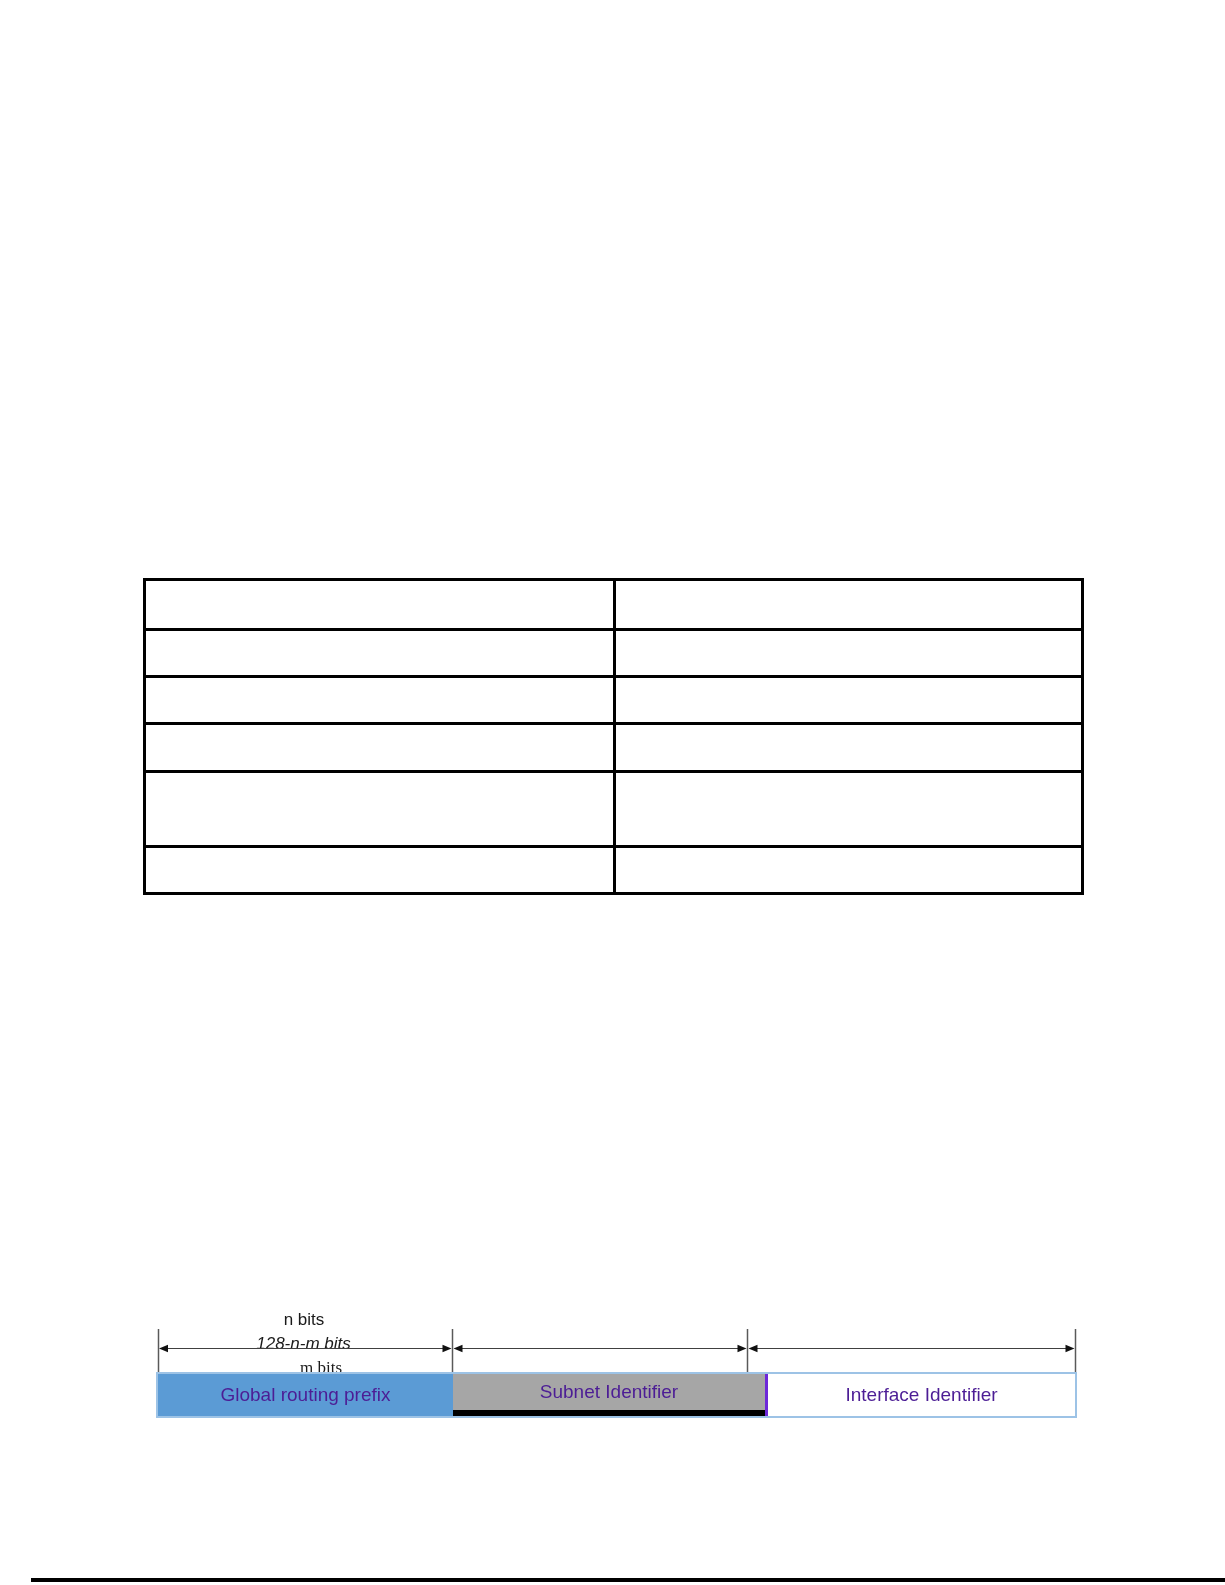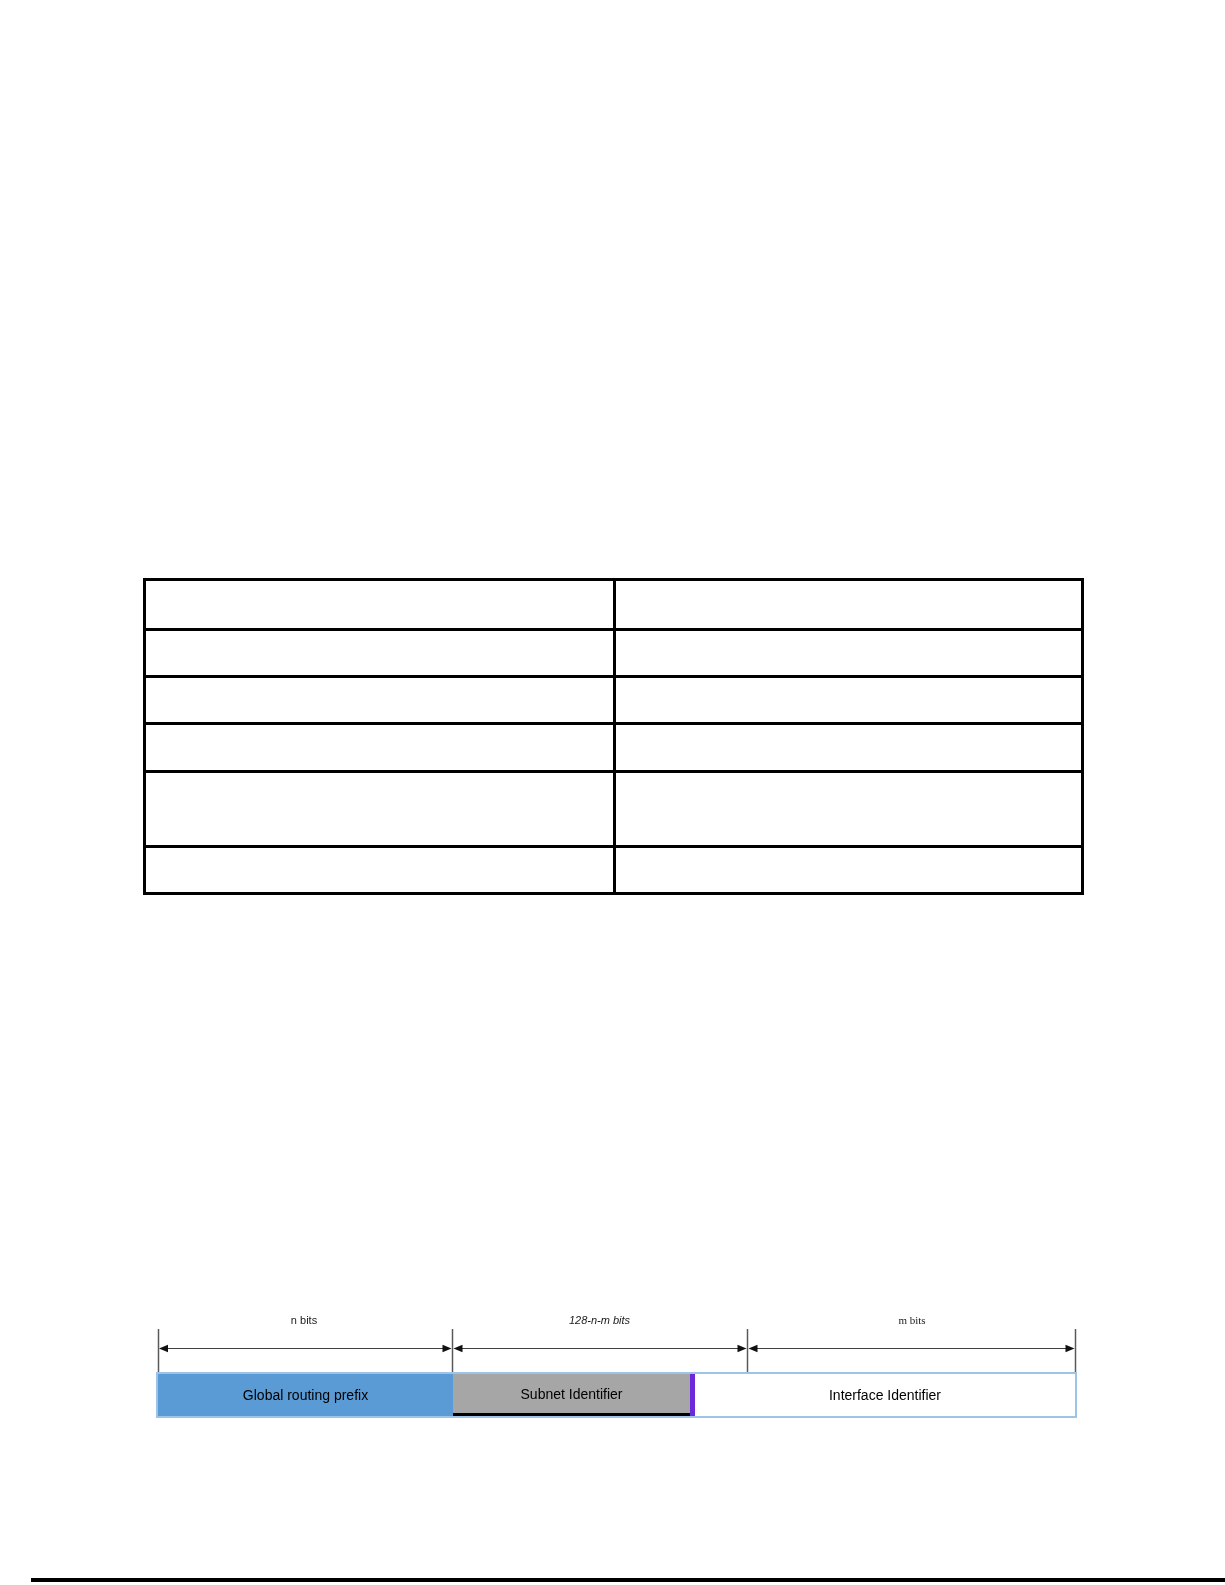--- a/index.html
+++ b/index.html
@@ -30,22 +30,23 @@
   .doc-table tr.r3 { height: 47px; }
   .doc-table tr.r4 { height: 48px; }
   .doc-table tr.r5 { height: 75px; }
   .doc-table tr.r6 { height: 47px; }
 
   
   .bits-labels {
     position: absolute; left: 156px; top: 1308px;
     width: 921px; height: 24px;
     display: flex;
-    font-size: 11px;
+    font-size: 17px;
     color: #1a1a1a;
+    flex-direction: column;
   }
   .bits-labels .bl { text-align: center; line-height: 24px; }
   .bits-labels .bl.s1 { width: 296px; }
   .bits-labels .bl.s2 { width: 295px; font-style: italic; }
   .bits-labels .bl.s3 { width: 330px; font-family: Liberation Serif, serif; }
 
   .dim-arrows {
     position: absolute; left: 156px; top: 1328px;
     width: 921px; height: 45px;
   }
@@ -53,26 +54,26 @@
   .addr-bar {
     position: absolute; left: 156px; top: 1372px;
     width: 921px; height: 46px;
     border: 2px solid #9DC3E6;
     display: flex;
     align-items: stretch;
     background: #ffffff;
   }
   .addr-bar .seg {
     display: flex; align-items: center; justify-content: center;
-    font-size: 14px;
-    color: #000000;
+    font-size: 19px;
+    color: #4c1d95;
   }
   .addr-bar .seg.s1 { width: 295px; }
-  .addr-bar .seg.s2 { width: 237px; border-bottom: 3px solid #000000; }
-  .addr-bar .seg.s3 { flex: 1; border-left: 5px solid #6d28d9; }
+  .addr-bar .seg.s2 { width: 312px; border-bottom: 6px solid #000000; }
+  .addr-bar .seg.s3 { flex: 1; border-left: 3px solid #6d28d9; }
 
   
   .bottom-rule {
     position: absolute; left: 31px; top: 1578px;
     width: 1194px; height: 4px;
     background: #000000;
   }
 </style>
 </head>
 <body>

